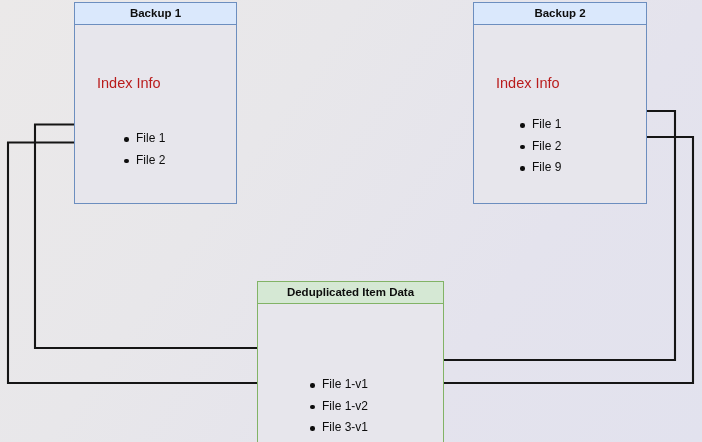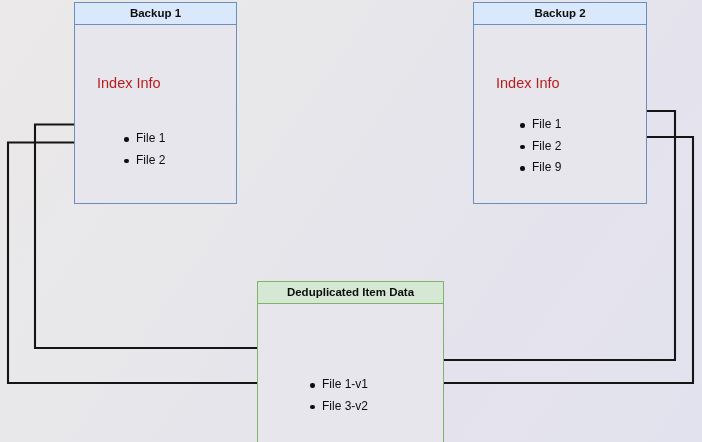--- a/index.html
+++ b/index.html
@@ -152,18 +152,19 @@
         <li>File 9</li>
       </ul>
     </div>
   </div>
 
   <div class="box green" style="left:257px; top:281px; width:187px; height:165px;">
     <div class="box-title">Deduplicated Item Data</div>
     <div class="box-body">
       <ul class="file-list" style="left:50px; top:26px;margin-top:44px;">
         <li>File 1-v1</li>
-        <li>File 3-v2</li>
+        <li>File 1-v2</li>
+        <li>File 3-v1</li>
       </ul>
     </div>
   </div>
 
 </div>
 
 </body></html>

